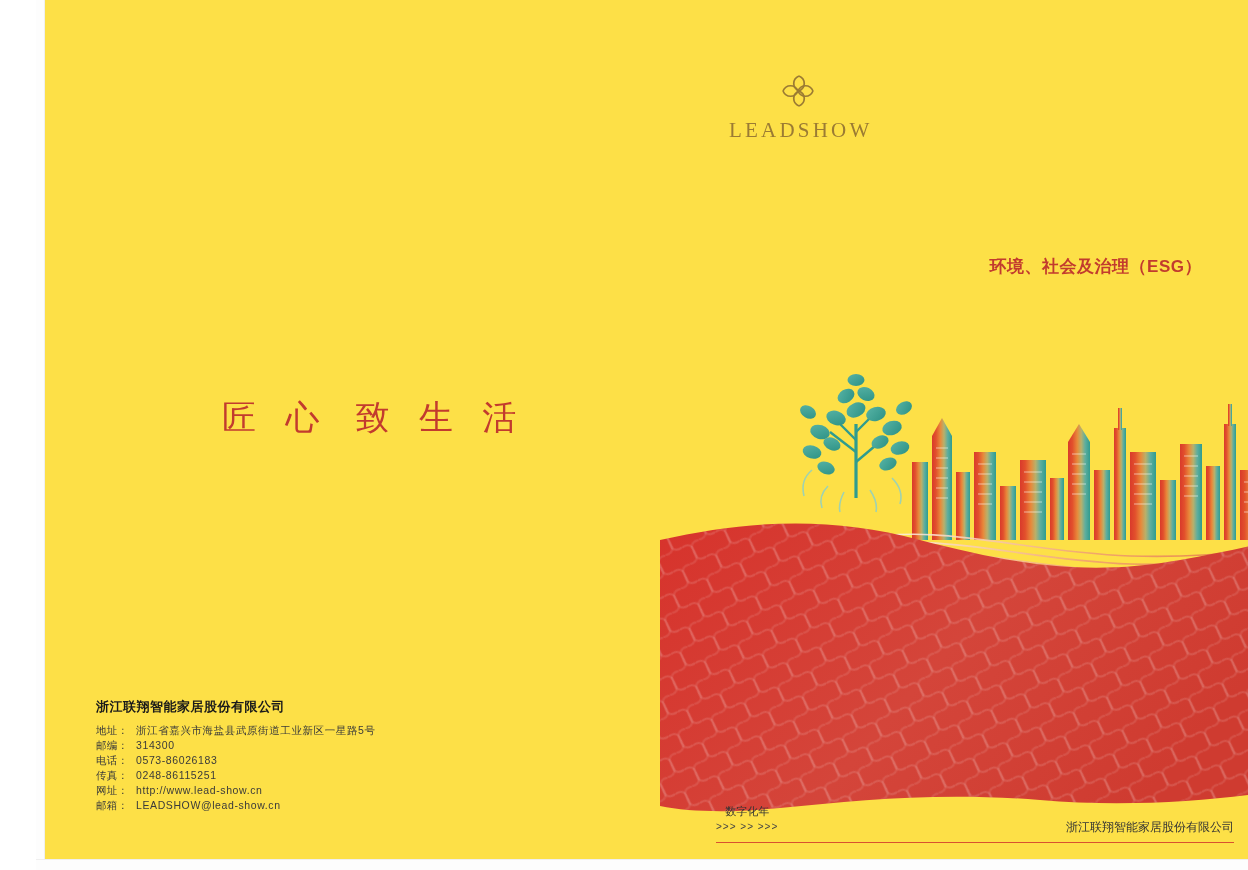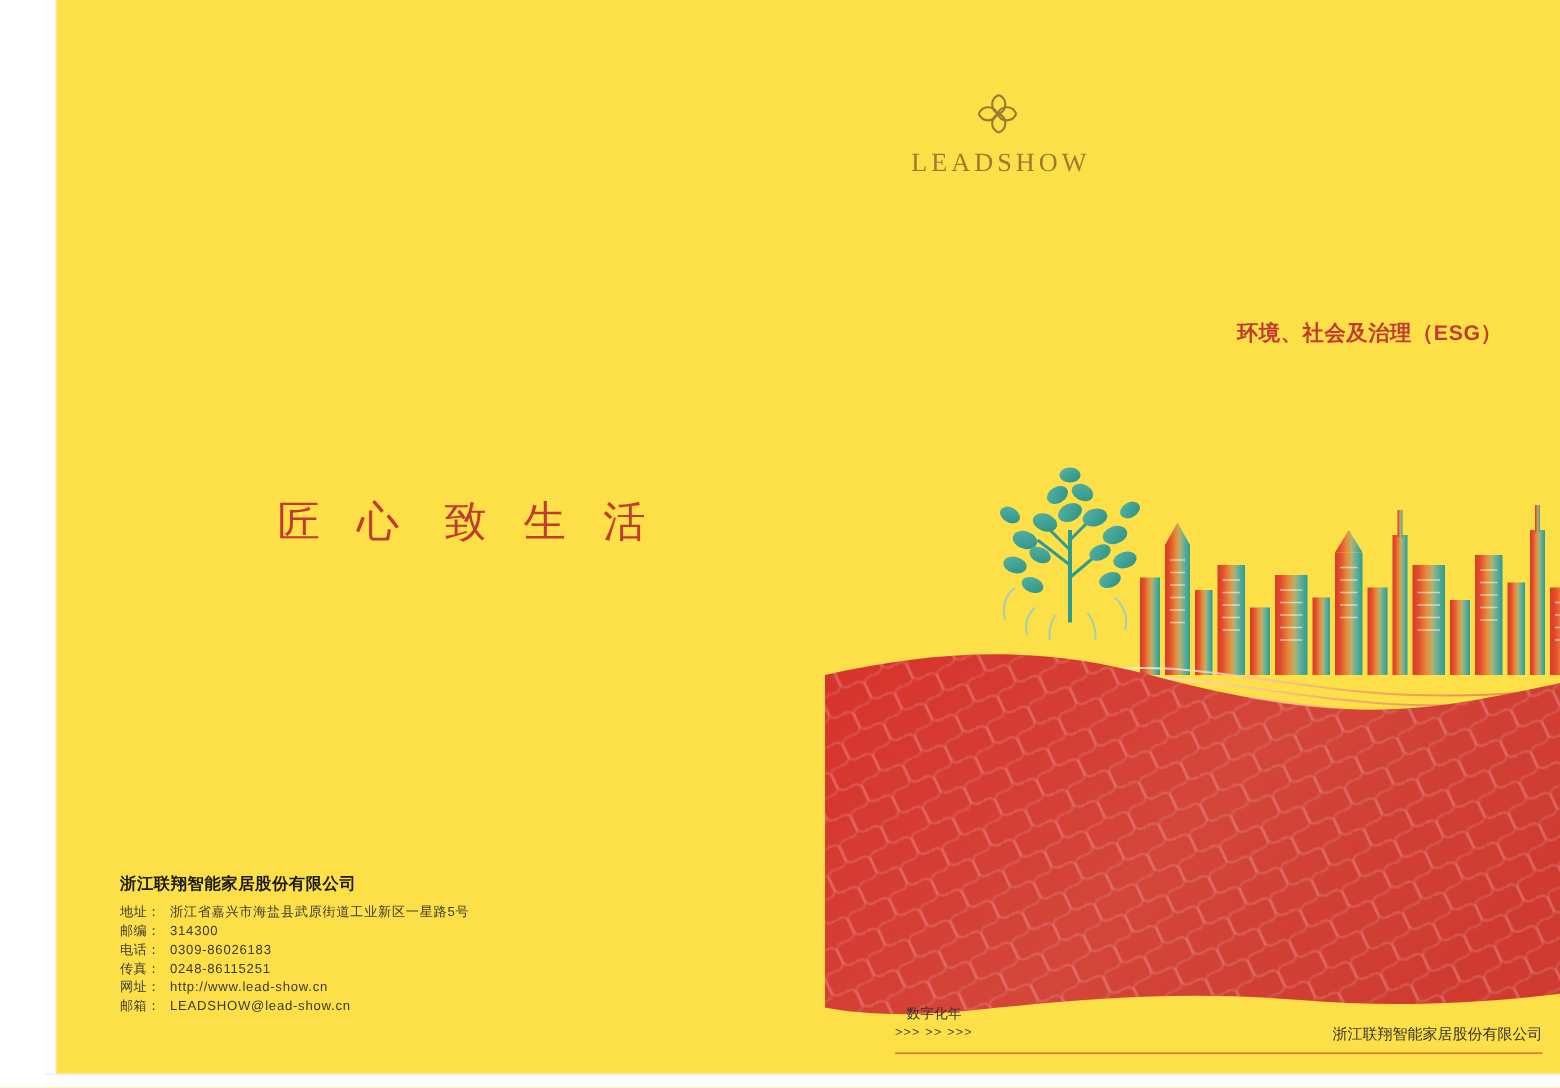--- a/index.html
+++ b/index.html
@@ -325,21 +325,21 @@
   <div class="company-block">
     <div class="company-name">浙江联翔智能家居股份有限公司</div>
 
     <div class="contact-line">
       <span class="lbl">地址：</span><span class="val">浙江省嘉兴市海盐县武原街道工业新区一星路5号</span>
     </div>
     <div class="contact-line">
       <span class="lbl">邮编：</span><span class="val">314300</span>
     </div>
     <div class="contact-line">
-      <span class="lbl">电话：</span><span class="val">0309-86026183</span>
+      <span class="lbl">电话：</span><span class="val">0573-86026183</span>
     </div>
     <div class="contact-line">
       <span class="lbl">传真：</span><span class="val">0248-86115251</span>
     </div>
     <div class="contact-line">
       <span class="lbl">网址：</span><span class="val">http://www.lead-show.cn</span>
     </div>
     <div class="contact-line">
       <span class="lbl">邮箱：</span><span class="val">LEADSHOW@lead-show.cn</span>
     </div>

